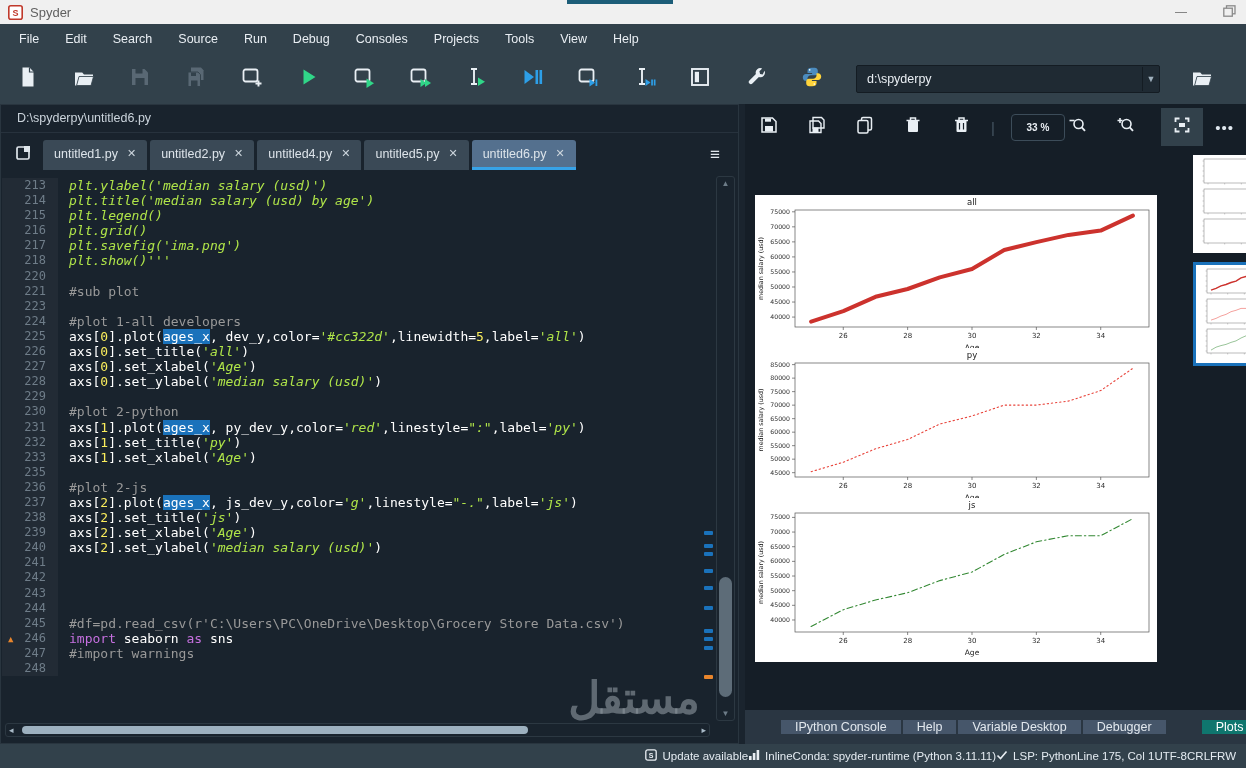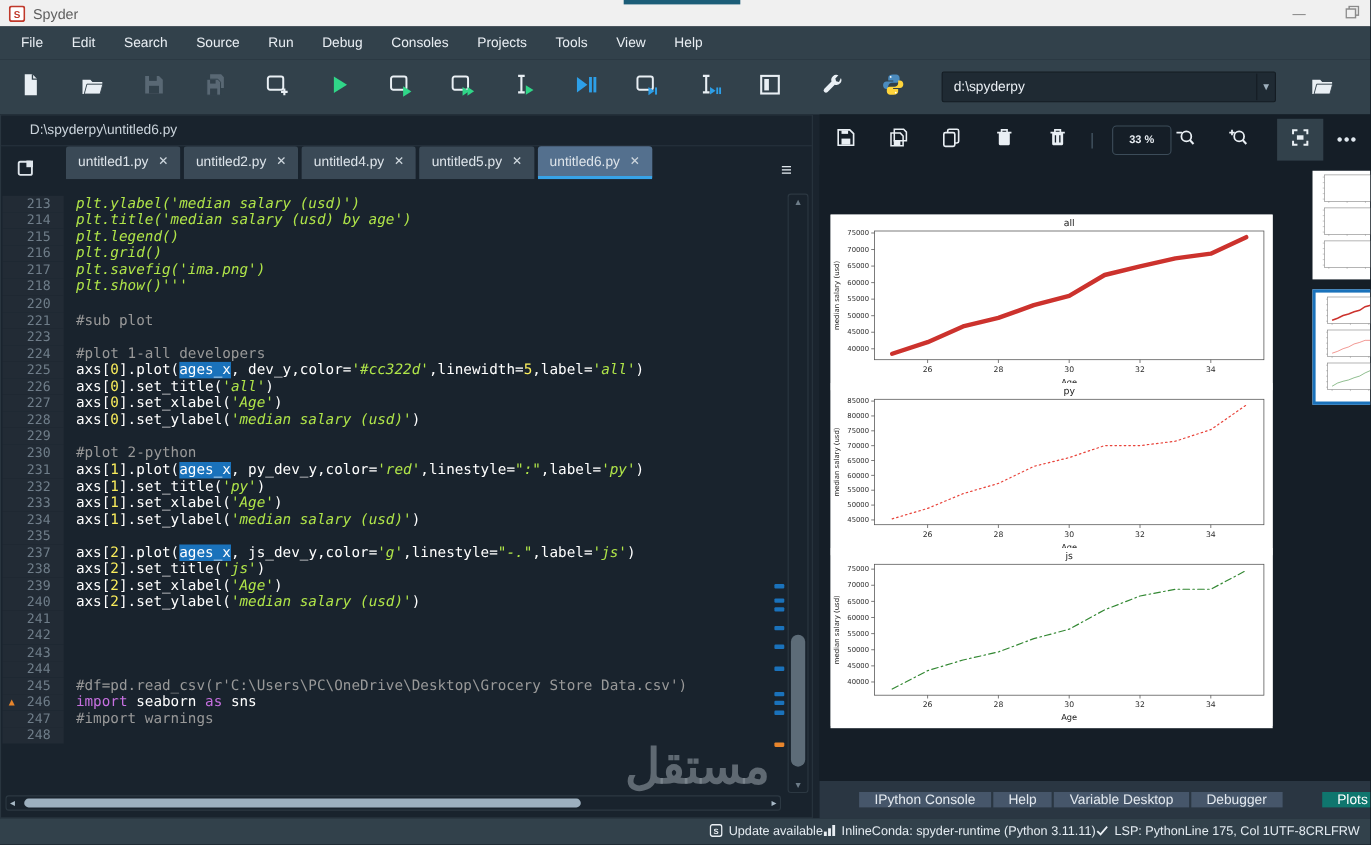--- a/index.html
+++ b/index.html
@@ -23,23 +23,23 @@
   .workdir{width:348px;height:26px;background:#1f2a33;border:1px solid #141c23;border-radius:2px;
            display:flex;align-items:center;color:#e9eef3;font-size:12.5px;margin-right:18px;position:relative;}
   .workdir .wd-text{padding-left:10px;flex:1;}
   .workdir .wd-arrow{width:16px;height:24px;border-left:1px solid #141c23;color:#9fb0bd;font-size:9px;
            display:flex;align-items:center;justify-content:center;}
   
   .editor-pane{position:absolute;left:0;top:104px;width:739px;height:640px;background:#19232d;
                border:1px solid #29353f;box-sizing:border-box;}
   .plots-pane{position:absolute;left:745px;top:104px;width:501px;height:640px;background:#151e27;box-sizing:border-box;}
   
-  .breadcrumb{height:27px;line-height:27px;color:#cbd4dc;font-size:12.5px;padding-left:26px;
+  .breadcrumb{height:27px;line-height:27px;color:#cbd4dc;font-size:12.5px;padding-left:16px;
               border-bottom:1px solid #27323d;}
-  .tabbar{height:44px;display:flex;align-items:flex-start;position:relative;padding-left:17px;box-sizing:border-box;}
+  .tabbar{height:44px;display:flex;align-items:center;position:relative;padding-left:0;box-sizing:border-box;}
   .browse-tabs{position:absolute;left:14px;top:10px;}
   .ed-tabs{display:flex;margin-left:42px;}
   .ed-tab{height:27px;display:flex;align-items:center;background:#3a4956;color:#dde4ea;font-size:12.5px;
           padding:0 11px;margin-right:3px;border-radius:3px 3px 0 0;border-bottom:3px solid transparent;box-sizing:content-box;}
   .ed-tab .x{margin-left:9px;color:#cdd6dd;font-size:11px;}
   .ed-tab.active{background:#54708e;border-bottom:3px solid #37a3e8;}
   .hamburger{position:absolute;right:18px;top:12px;color:#dfe6ec;font-size:17px;font-weight:bold;}
   
   .code{position:absolute;left:1px;right:36px;top:71px;height:546px;overflow:hidden;
         font-family:"DejaVu Sans Mono","Liberation Mono",monospace;font-size:13px;line-height:15.1px;padding-top:2px;}
@@ -289,22 +289,22 @@
         <div class="cl"><span class="ln">224</span><span class="ct"><span class="tk-c">#plot 1-all developers</span></span></div>
         <div class="cl"><span class="ln">225</span><span class="ct"><span class="tk-p">axs[</span><span class="tk-n">0</span><span class="tk-p">].plot(</span><span class="tk-o">ages_x</span><span class="tk-p">, dev_y,color=</span><span class="tk-s">'#cc322d'</span><span class="tk-p">,linewidth=</span><span class="tk-n">5</span><span class="tk-p">,label=</span><span class="tk-s">'all'</span><span class="tk-p">)</span></span></div>
         <div class="cl"><span class="ln">226</span><span class="ct"><span class="tk-p">axs[</span><span class="tk-n">0</span><span class="tk-p">].set_title(</span><span class="tk-s">'all'</span><span class="tk-p">)</span></span></div>
         <div class="cl"><span class="ln">227</span><span class="ct"><span class="tk-p">axs[</span><span class="tk-n">0</span><span class="tk-p">].set_xlabel(</span><span class="tk-s">'Age'</span><span class="tk-p">)</span></span></div>
         <div class="cl"><span class="ln">228</span><span class="ct"><span class="tk-p">axs[</span><span class="tk-n">0</span><span class="tk-p">].set_ylabel(</span><span class="tk-s">'median salary (usd)'</span><span class="tk-p">)</span></span></div>
         <div class="cl"><span class="ln">229</span><span class="ct"></span></div>
         <div class="cl"><span class="ln">230</span><span class="ct"><span class="tk-c">#plot 2-python</span></span></div>
         <div class="cl"><span class="ln">231</span><span class="ct"><span class="tk-p">axs[</span><span class="tk-n">1</span><span class="tk-p">].plot(</span><span class="tk-o">ages_x</span><span class="tk-p">, py_dev_y,color=</span><span class="tk-s">'red'</span><span class="tk-p">,linestyle=</span><span class="tk-s">":"</span><span class="tk-p">,label=</span><span class="tk-s">'py'</span><span class="tk-p">)</span></span></div>
         <div class="cl"><span class="ln">232</span><span class="ct"><span class="tk-p">axs[</span><span class="tk-n">1</span><span class="tk-p">].set_title(</span><span class="tk-s">'py'</span><span class="tk-p">)</span></span></div>
         <div class="cl"><span class="ln">233</span><span class="ct"><span class="tk-p">axs[</span><span class="tk-n">1</span><span class="tk-p">].set_xlabel(</span><span class="tk-s">'Age'</span><span class="tk-p">)</span></span></div>
-        <div class="cl"><span class="ln">234</span><span class="ct"><span class="tk-p">axs[</span><span class="tk-n">1</span><span class="tk-p">].set_ylabel(</span><span class="tk-s">'median salary (usd)'</span><span class="tk-p">)</span></span></div>
         <div class="cl"><span class="ln">235</span><span class="ct"></span></div>
+        <div class="cl"><span class="ln">236</span><span class="ct"><span class="tk-c">#plot 2-js</span></span></div>
         <div class="cl"><span class="ln">237</span><span class="ct"><span class="tk-p">axs[</span><span class="tk-n">2</span><span class="tk-p">].plot(</span><span class="tk-o">ages_x</span><span class="tk-p">, js_dev_y,color=</span><span class="tk-s">'g'</span><span class="tk-p">,linestyle=</span><span class="tk-s">"-."</span><span class="tk-p">,label=</span><span class="tk-s">'js'</span><span class="tk-p">)</span></span></div>
         <div class="cl"><span class="ln">238</span><span class="ct"><span class="tk-p">axs[</span><span class="tk-n">2</span><span class="tk-p">].set_title(</span><span class="tk-s">'js'</span><span class="tk-p">)</span></span></div>
         <div class="cl"><span class="ln">239</span><span class="ct"><span class="tk-p">axs[</span><span class="tk-n">2</span><span class="tk-p">].set_xlabel(</span><span class="tk-s">'Age'</span><span class="tk-p">)</span></span></div>
         <div class="cl"><span class="ln">240</span><span class="ct"><span class="tk-p">axs[</span><span class="tk-n">2</span><span class="tk-p">].set_ylabel(</span><span class="tk-s">'median salary (usd)'</span><span class="tk-p">)</span></span></div>
         <div class="cl"><span class="ln">241</span><span class="ct"></span></div>
         <div class="cl"><span class="ln">242</span><span class="ct"></span></div>
         <div class="cl"><span class="ln">243</span><span class="ct"></span></div>
         <div class="cl"><span class="ln">244</span><span class="ct"></span></div>
         <div class="cl"><span class="ln">245</span><span class="ct"><span class="tk-c">#df=pd.read_csv(r'C:\Users\PC\OneDrive\Desktop\Grocery Store Data.csv')</span></span></div>
         <div class="cl"><span class="ln">246<span class="warn">▲</span></span><span class="ct"><span class="tk-k">import</span><span class="tk-p"> seaborn </span><span class="tk-k">as</span><span class="tk-p"> sns</span></span></div>

